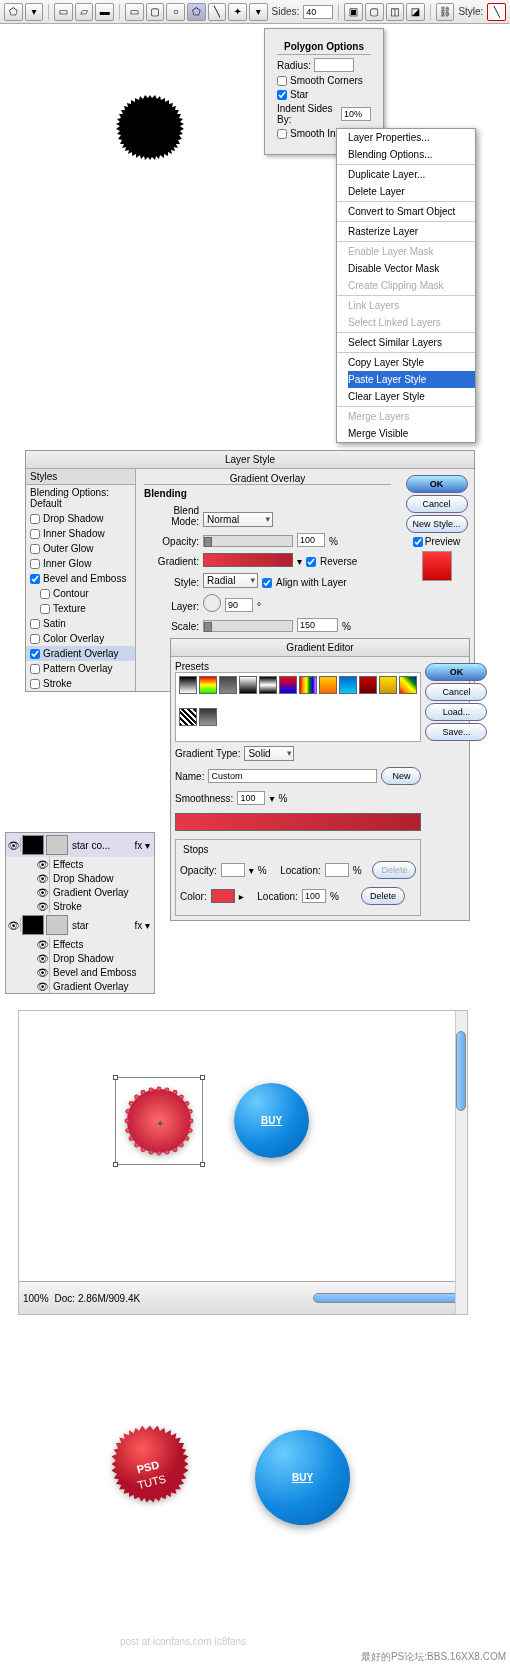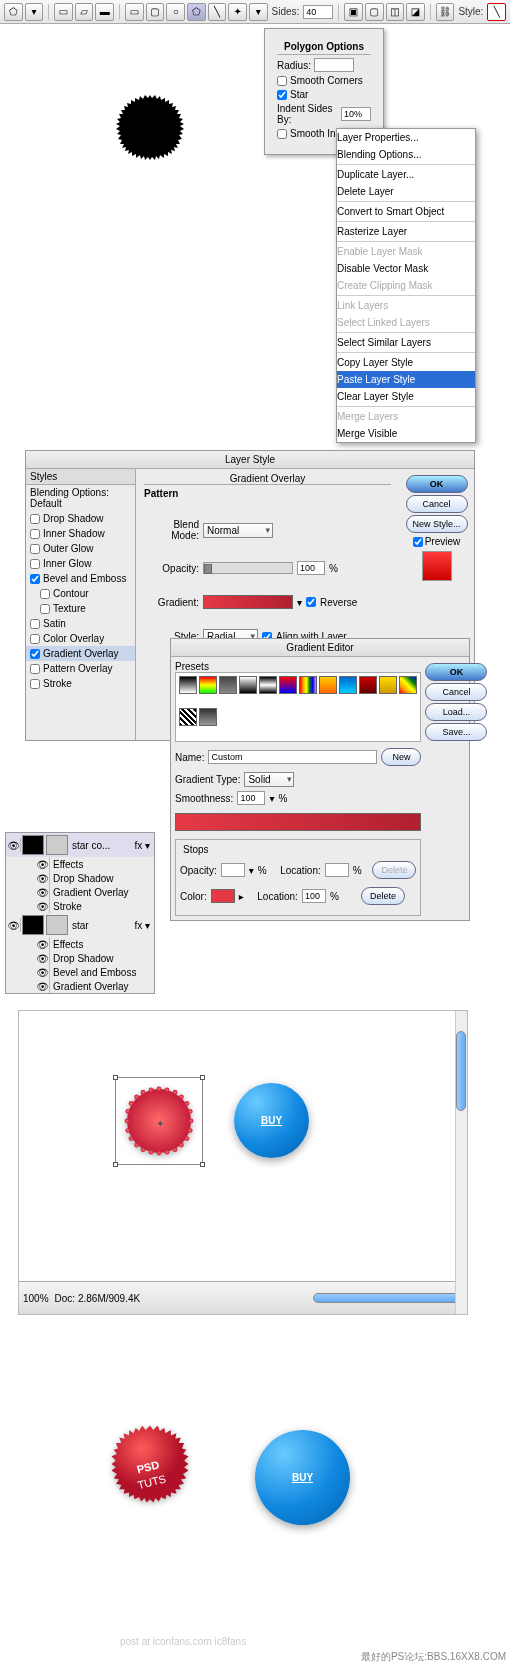--- a/index.html
+++ b/index.html
@@ -7,35 +7,35 @@
 .toolbar { position: absolute; top: 0; left: 0; right: 0; height: 24px; background: linear-gradient(#f7f7f7,#e5e5e5); border-bottom: 1px solid #aaa; display: flex; align-items: center; padding: 0 4px; gap: 2px; }
 .tool-btn { width: 20px; height: 18px; border: 1px solid #999; background: linear-gradient(#fff,#ddd); border-radius: 2px; display: inline-flex; align-items: center; justify-content: center; }
 .tool-sep { width: 1px; height: 16px; background: #bbb; margin: 0 3px; }
 .label { font-size: 10px; color: #333; margin: 0 2px; }
 .input-txt { border: 1px solid #999; background: #fff; height: 14px; padding: 0 2px; font-size: 9px; }
 .poly-options { position: absolute; top: 28px; left: 264px; width: 120px; background: #ebebeb; border: 1px solid #999; padding: 12px; box-shadow: 2px 2px 4px rgba(0,0,0,0.3); }
 .poly-options .header { text-align: center; font-weight: bold; font-size: 10px; border-bottom: 1px solid #aaa; padding-bottom: 2px; margin-bottom: 3px; }
 .poly-options .row { display: flex; align-items: center; gap: 3px; margin: 3px 0; }
 .black-star { position: absolute; top: 90px; left: 100px; width: 100px; height: 100px; }
 .context-menu { position: absolute; top: 128px; left: 336px; width: 140px; background: #fff; border: 1px solid #999; box-shadow: 2px 2px 6px rgba(0,0,0,0.4); }
-.context-menu div { padding: 3px 0; font-size: 10px; }
+.context-menu div { padding: 3px 0; font-size: 10px; margin-left: 11px; }
 .context-menu .sep { border-bottom: 1px solid #ccc; padding: 0; margin: 1px 0; }
 .context-menu .selected { background: #2a6dd4; color: #fff; }
 .context-menu .disabled { color: #aaa; }
 .layer-style { position: absolute; top: 450px; left: 25px; width: 450px; background: #ececec; border: 1px solid #999; }
 .layer-style .title-bar { text-align: center; padding: 3px; border-bottom: 1px solid #aaa; background: linear-gradient(#f0f0f0,#ddd); font-weight: normal; }
 .layer-style .content { display: flex; }
 .ls-left { width: 110px; border-right: 1px solid #aaa; }
 .ls-left .hdr { background: #ddd; padding: 2px 4px; border-bottom: 1px solid #aaa; }
 .ls-left .item { padding: 2px 4px; display: flex; align-items: center; gap: 3px; }
 .ls-left .item.selected { background: #c8d5ea; }
 .ls-left .sub { padding-left: 14px; }
 .ls-center { flex: 1; padding: 4px 8px; position: relative; }
 .ls-center .section-hdr { text-align: center; font-size: 10px; border-bottom: 1px solid #aaa; margin-bottom: 3px; }
-.ls-center .row { display: flex; align-items: center; gap: 4px; margin: 20px 0; }
+.ls-center .row { display: flex; align-items: flex-end; gap: 4px; margin: 6px 0; }
 .ls-center .lbl { width: 55px; text-align: right; }
 .ls-right { width: 75px; padding: 4px; }
 .ls-btn { display: block; width: 62px; height: 18px; margin: 2px auto; border: 1px solid #668; border-radius: 10px; background: linear-gradient(#fff,#d0e0f5); text-align: center; line-height: 16px; font-size: 9px; }
 .ls-btn.primary { background: linear-gradient(#aef,#47c); color: #000; font-weight: bold; }
 .slider { display: inline-block; width: 90px; height: 12px; background: #ddd; border: 1px solid #999; position: relative; }
 .slider::after { content:''; position:absolute; top:1px; width:6px; height:8px; background:#888; border:1px solid #666; }
 .grad-editor { position: absolute; top: 638px; left: 170px; width: 300px; background: #ececec; border: 1px solid #999; }
 .grad-editor .title-bar { text-align: center; padding: 3px; border-bottom: 1px solid #aaa; background: linear-gradient(#f0f0f0,#ddd); }
 .grad-editor .body { display: flex; padding: 4px; gap: 4px; }
 .ge-left { flex: 1; }
@@ -208,21 +208,21 @@
             <span>Pattern Overlay</span>
           </div>
           <div class="item">
             <input type="checkbox" class="chk" style="">
             <span>Stroke</span>
           </div>
         </div>
     </div>
     <div class="ls-center">
       <div class="section-hdr">Gradient Overlay</div>
-      <div style="font-weight:bold;margin-bottom:2px">Pattern</div>
+      <div style="font-weight:bold;margin-bottom:2px">Blending</div>
       <div class="row">
           <span class="lbl">Blend Mode:</span>
           <span class="select-box" style="width:70px">Normal</span>
         </div>
       <div class="row">
           <span class="lbl">Opacity:</span>
           <span class="slider"></span>
           <input class="input-txt" style="width: 28px;" value="100">
           <span>%</span>
         </div>
@@ -280,27 +280,27 @@
         <div class="preset-sw" style="background:linear-gradient(90deg,red,orange,yellow,green,blue,violet)"></div>
         <div class="preset-sw" style="background:linear-gradient(#fc0,#f60)"></div>
         <div class="preset-sw" style="background:linear-gradient(#06c,#0cf)"></div>
         <div class="preset-sw" style="background:linear-gradient(#c00,#600)"></div>
         <div class="preset-sw" style="background:linear-gradient(#fd0,#c90)"></div>
         <div class="preset-sw" style="background:linear-gradient(45deg,red,orange,yellow,green,blue)"></div>
         <div class="preset-sw" style="background:repeating-linear-gradient(45deg,#000,#000 2px,#fff 2px,#fff 4px)"></div>
         <div class="preset-sw" style="background:linear-gradient(#333,#999)"></div>
       </div>
       <div class="ge-row">
+          <span>Gradient Type:</span>
+          <span class="select-box" style="width:50px">Solid</span>
+        </div>
+      <div class="ge-row">
           <span>Name:</span>
           <input class="input-txt" style="flex: 1 1 0%;" value="Custom">
           <div class="ls-btn" style="width:40px;display:inline-block">New</div>
-        </div>
-      <div class="ge-row">
-          <span>Gradient Type:</span>
-          <span class="select-box" style="width:50px">Solid</span>
         </div>
       <div class="ge-row">
           <span>Smoothness:</span>
           <input class="input-txt" style="width: 28px;" value="100">
           <span>▾</span>
           <span>%</span>
         </div>
       <div class="grad-bar"></div>
       <div class="fieldset">
         <div style="margin-top:-10px;background:#ececec;display:inline-block;padding:0 3px">Stops</div>

